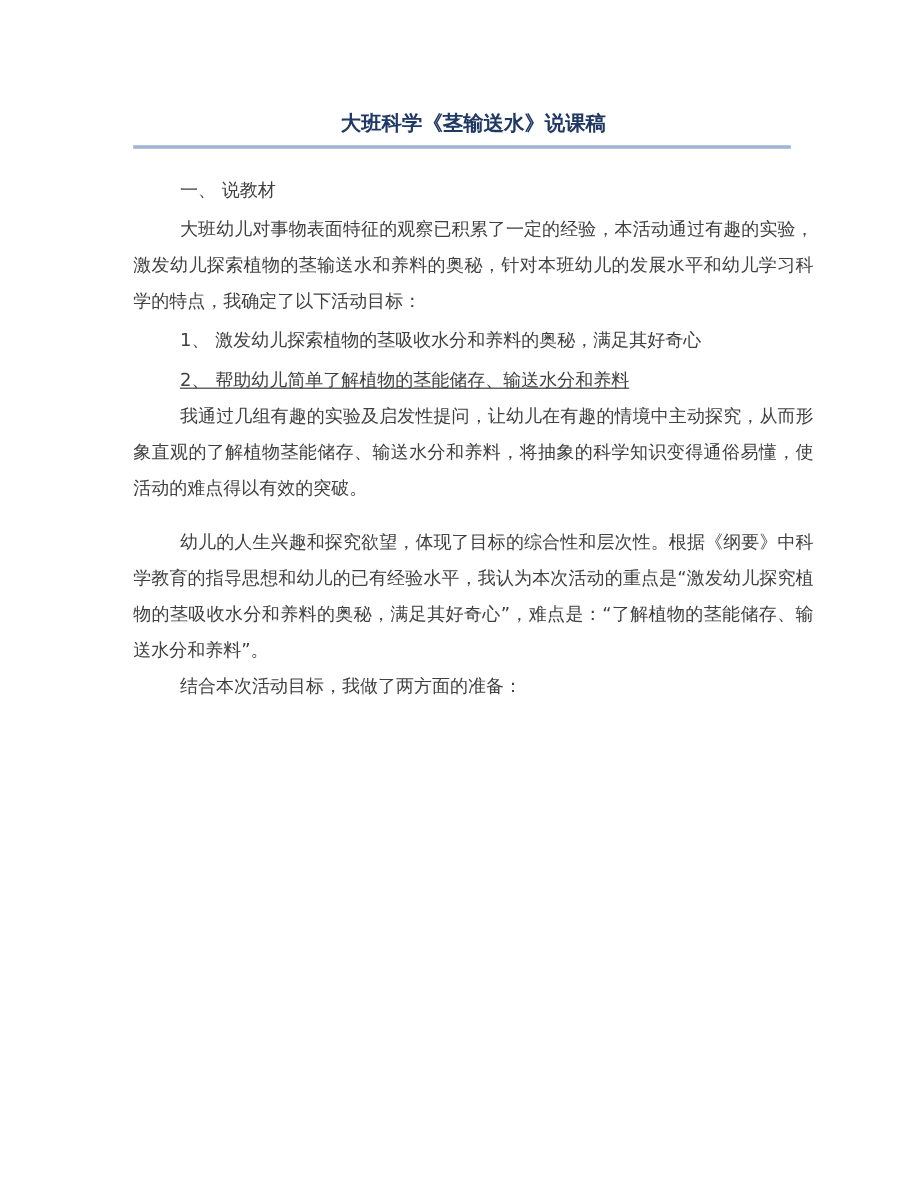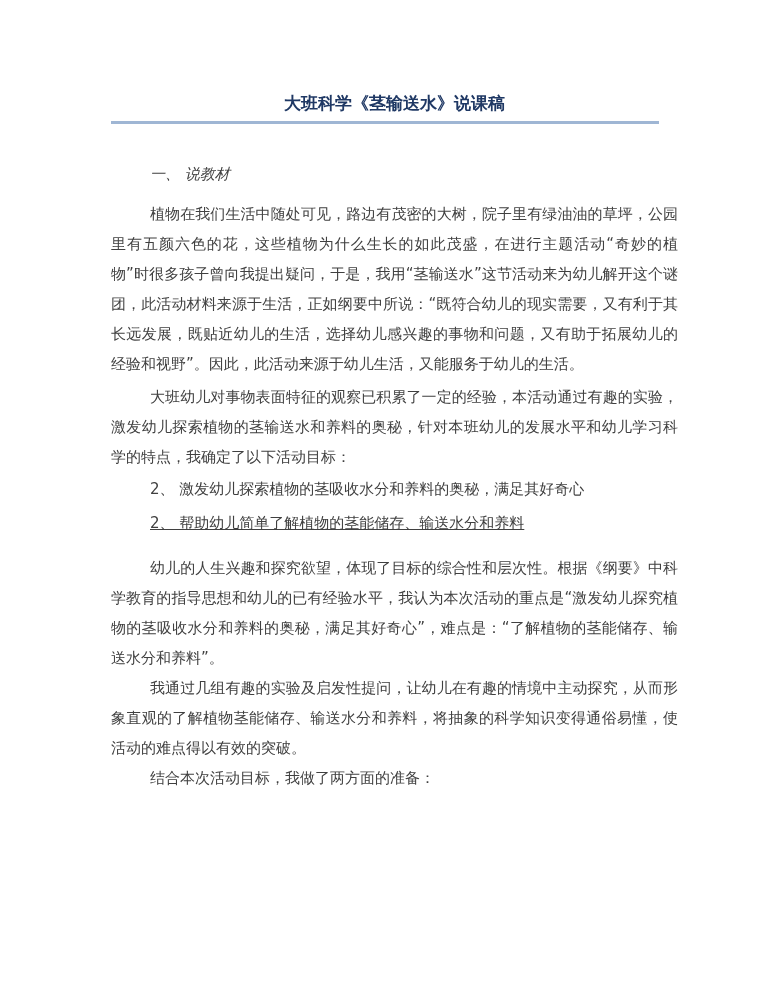--- a/index.html
+++ b/index.html
@@ -34,49 +34,48 @@
   }
   .para {
     margin: 0;
     font-size: 15px;
     line-height: 30px;
     text-align: justify;
     text-indent: 39px;
     color: #404040;
     letter-spacing: 0;
   }
-  .b-heading  { margin-top: 35px; font-style: italic; }
+  .b-heading  { margin-top: 19px; }
   .b-p1       { margin-top: 10px; }
   .b-p2       { margin-top: 3px; }
   .b-item1    { margin-top: 2px; }
   .b-item2    { margin-top: 4px; text-decoration: underline; }
   .b-p5       { margin-top: 5px; }
   .b-p6       { margin-top: 15px; }
   .b-p7       { margin-top: 0; }
   .b-p8       { margin-top: 0; }
   .b-item9    { margin-top: 15px; }
 </style>
 </head>
 <body>
 
 <div class="page">
   <h1 class="doc-title">大班科学《茎输送水》说课稿</h1>
 
   <div class="title-rule"></div>
 
   <p class="para b-heading">一、 说教材</p>
 
-  <p class="para b-p1">植物在我们生活中随处可见，路边有茂密的大树，院子里有绿油油的草坪，公园里有五颜六色的花，这些植物为什么生长的如此茂盛，在进行主题活动“奇妙的植物”时很多孩子曾向我提出疑问，于是，我用“茎输送水”这节活动来为幼儿解开这个谜团，此活动材料来源于生活，正如纲要中所说：“既符合幼儿的现实需要，又有利于其长远发展，既贴近幼儿的生活，选择幼儿感兴趣的事物和问题，又有助于拓展幼儿的经验和视野”。因此，此活动来源于幼儿生活，又能服务于幼儿的生活。</p>
 
   <p class="para b-p2">大班幼儿对事物表面特征的观察已积累了一定的经验，本活动通过有趣的实验，激发幼儿探索植物的茎输送水和养料的奥秘，针对本班幼儿的发展水平和幼儿学习科学的特点，我确定了以下活动目标：</p>
 
-  <p class="para b-item1">2、 激发幼儿探索植物的茎吸收水分和养料的奥秘，满足其好奇心</p>
+  <p class="para b-item1">1、 激发幼儿探索植物的茎吸收水分和养料的奥秘，满足其好奇心</p>
 
   <p class="para b-item2">2、 帮助幼儿简单了解植物的茎能储存、输送水分和养料</p>
 
 
+  <p class="para b-p7">我通过几组有趣的实验及启发性提问，让幼儿在有趣的情境中主动探究，从而形象直观的了解植物茎能储存、输送水分和养料，将抽象的科学知识变得通俗易懂，使活动的难点得以有效的突破。</p>
+
   <p class="para b-p6">幼儿的人生兴趣和探究欲望，体现了目标的综合性和层次性。根据《纲要》中科学教育的指导思想和幼儿的已有经验水平，我认为本次活动的重点是“激发幼儿探究植物的茎吸收水分和养料的奥秘，满足其好奇心”，难点是：“了解植物的茎能储存、输送水分和养料”。</p>
-
-  <p class="para b-p7">我通过几组有趣的实验及启发性提问，让幼儿在有趣的情境中主动探究，从而形象直观的了解植物茎能储存、输送水分和养料，将抽象的科学知识变得通俗易懂，使活动的难点得以有效的突破。</p>
 
   <p class="para b-p8">结合本次活动目标，我做了两方面的准备：</p>
 
 </div>
 
 </body></html>

